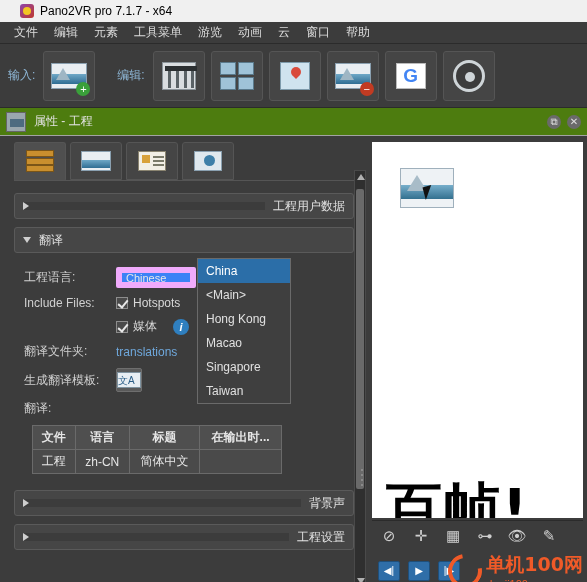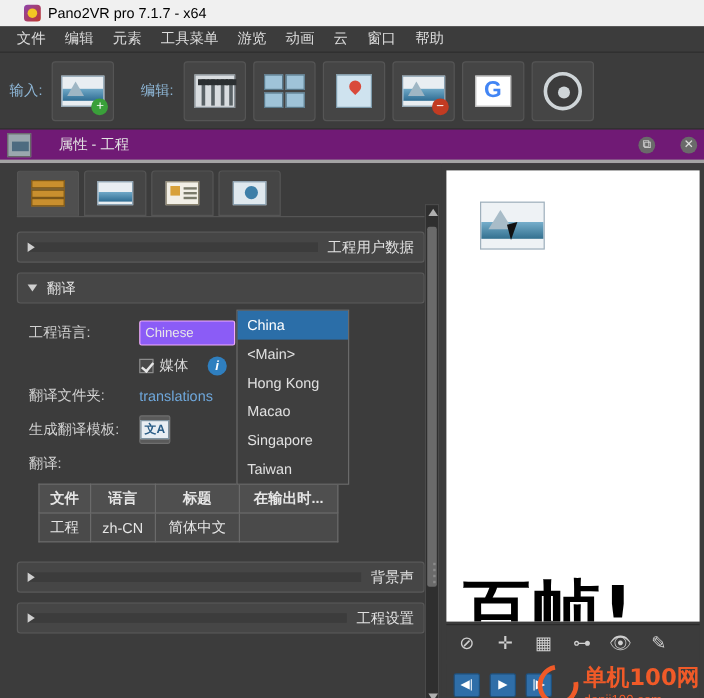--- a/index.html
+++ b/index.html
@@ -57,22 +57,22 @@
   .ic-sliders i::after{content:"";position:absolute;left:-3px;width:9px;height:5px;background:#2b2f31;}
   .ic-grid{width:34px;height:28px;display:grid;grid-template-columns:1fr 1fr;grid-template-rows:1fr 1fr;gap:2px;}
   .ic-grid span{background:#9fc3d8;border:1px solid #5a7a8c;}
   .ic-pin{width:30px;height:28px;background:#cfe3ef;border:1px solid #7d9aab;position:relative;}
   .ic-pin::after{content:"";position:absolute;left:10px;top:4px;width:10px;height:10px;border-radius:50% 50% 50% 0;transform:rotate(-45deg);background:#d94a3b;}
   .ic-g{width:30px;height:26px;background:#fff;border:1px solid #bbb;color:#4285f4;font-weight:bold;font-size:19px;text-align:center;line-height:24px;}
   .ic-film{width:32px;height:32px;border-radius:50%;border:3px solid #cfd5d8;position:relative;background:#3c3c3c;}
   .ic-film::after{content:"";position:absolute;left:9px;top:9px;width:10px;height:10px;border-radius:50%;background:#cfd5d8;}
   
   .panel-head {
-    height:28px;background:#701a75;display:flex;align-items:center;
-    padding:0 6px;border-bottom:3px solid #a3a3a3;gap:15px;
+    height:28px;background:#4d7c0f;display:flex;align-items:center;
+    padding:0 6px;border-bottom:1px solid #a3a3a3;
   }
   .ph-icon{width:20px;height:20px;background:#9aa7ae;border:1px solid #666;margin-right:8px;position:relative;}
   .ph-icon::after{content:"";position:absolute;left:3px;top:6px;width:14px;height:8px;background:#4d6b80;}
   .ph-title{font-size:12px;color:#e3e3e3;flex:1;}
   .ph-btn{width:14px;height:14px;border-radius:50%;background:#6a6a6a;margin-left:6px;position:relative;}
   .ph-btn.close{background:#6a6a6a;}
   .ph-btn span{position:absolute;inset:0;color:#e0e0e0;font-size:10px;line-height:14px;text-align:center;}
   
   .main { display:flex; height:458px; }
   .left { width:368px; background:#3c3c3c; position:relative; }
@@ -97,33 +97,33 @@
     height:26px;display:flex;align-items:center;padding:0 8px;margin-bottom:8px;
     font-size:12px;color:#e0e0e0;
   }
   .tri{width:0;height:0;margin-right:8px;}
   .tri.right{border-left:6px solid #cfcfcf;border-top:4px solid transparent;border-bottom:4px solid transparent;}
   .tri.down{border-top:6px solid #cfcfcf;border-left:4px solid transparent;border-right:4px solid transparent;}
   
   .frow{display:flex;align-items:center;margin:0 0 8px 0;}
   .flabel{width:92px;color:#d0d0d0;font-size:12px;}
   .combo{
-    width:80px;height:21px;background:#8b5cf6;border:1px solid #f0abfc;border-radius:2px;
+    width:80px;height:21px;background:#3b82f6;border:6px solid #f0abfc;border-radius:2px;
     display:flex;align-items:center;padding:0 4px;font-size:11px;color:#e8e8e8;position:relative;gap:38px;
   }
   .combo .cv{flex:1;}
   .combo .arrow{width:0;height:0;border-top:5px solid #d8d8d8;border-left:4px solid transparent;border-right:4px solid transparent;}
   .cn-tag{margin-left:8px;font-size:12px;color:#dcdcdc;}
   .chk{display:flex;align-items:center;margin-right:10px;font-size:12px;color:#d8d8d8;}
   .box{width:12px;height:12px;border:1px solid #8d8d8d;background:#4a4a4a;margin-right:5px;position:relative;}
   .box.on::after{content:"";position:absolute;left:3px;top:0px;width:4px;height:8px;border:solid #e8e8e8;border-width:0 2px 2px 0;transform:rotate(40deg);}
   .infodot{width:16px;height:16px;border-radius:50%;background:#2f7fbf;color:#fff;font-size:11px;font-style:italic;font-weight:bold;text-align:center;line-height:16px;margin-left:6px;}
   .linktext{color:#6fa8dc;font-size:12px;}
   .smallbtn{width:26px;height:24px;background:#5a5a5a;border:1px solid #6e6e6e;border-radius:2px;display:flex;align-items:center;justify-content:center;}
-  .ic-trans{width:40px;height:16px;background:#e8eef3;border:1px solid #7f93a0;color:#2a5d86;font-size:10px;font-weight:bold;line-height:15px;text-align:center;}
+  .ic-trans{width:40px;height:16px;background:#e8eef3;border:1px solid #7f93a0;color:#2a5d86;font-size:10px;font-weight:normal;line-height:15px;text-align:left;}
   
   .tbl{border:1px solid #6a6a6a;border-collapse:collapse;width:250px;margin-left:18px;background:#4a4a4a;}
   .tbl th,.tbl td{border:1px solid #6a6a6a;font-size:12px;padding:3px 6px;text-align:center;color:#e6e6e6;font-weight:normal;}
   .tbl th{background:#4f4f4f;font-weight:bold;}
   
   .popup{
     position:absolute;left:197px;top:258px;width:94px;background:#3f3f3f;
     border:1px solid #6a6a6a;z-index:50;
   }
   .popup .opt{height:24px;display:flex;align-items:center;padding:0 8px;font-size:12px;color:#e0e0e0;}
@@ -275,20 +275,27 @@
 
         <div class="frow">
           <div class="flabel">工程语言:</div>
           <div class="combo">
             <span class="cv">Chinese</span>
             <span class="arrow"></span>
           </div>
           <div class="cn-tag">CN</div>
         </div>
 
+        <div class="frow">
+          <div class="flabel">Include Files:</div>
+          <div class="chk">
+            <span class="box on"></span>
+            <span>Hotspots</span>
+          </div>
+        </div>
 
         <div class="frow">
           <div class="flabel"></div>
           <div class="chk">
             <span class="box on"></span>
             <span>媒体</span>
           </div>
           <div class="infodot">i</div>
         </div>
 

